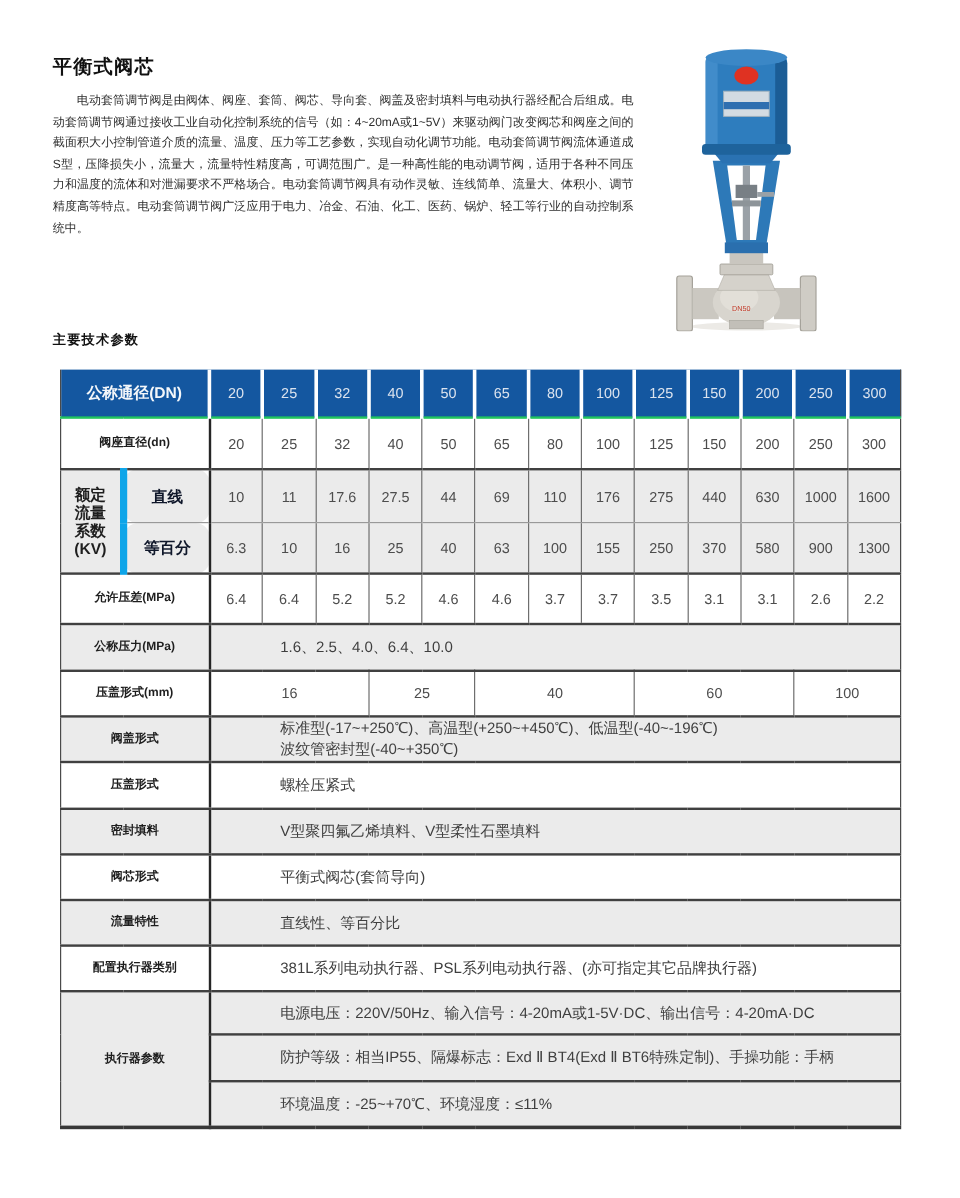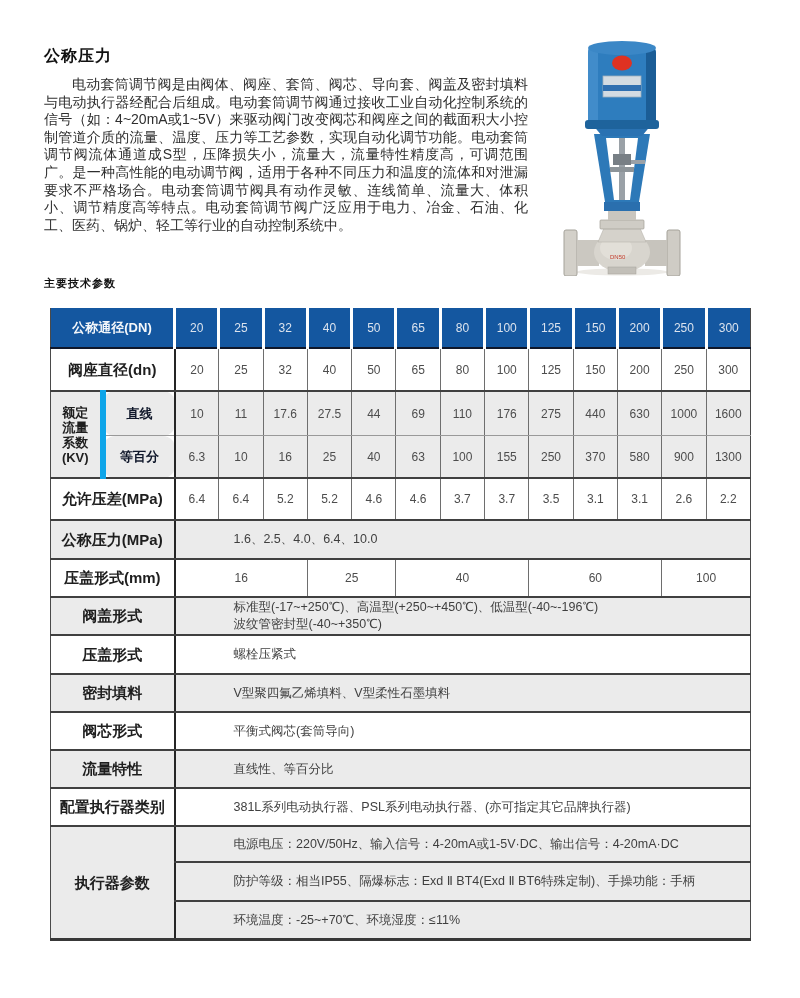--- a/index.html
+++ b/index.html
@@ -1,51 +1,51 @@
 <!DOCTYPE html>
 <html><head>
 <meta charset="utf-8">
 <style>
   html,body{margin:0;padding:0;background:#fff;}
   .page{position:relative;width:800px;height:998px;background:#ffffff;overflow:hidden;
         font-family:"Liberation Sans",sans-serif;}
   .h1{position:absolute;left:44px;top:46px;font-size:16px;font-weight:bold;color:#111;letter-spacing:1px;}
-  .overview{position:absolute;left:44px;top:76px;width:484px;font-size:14px;line-height:17.6px;
+  .overview{position:absolute;left:44px;top:76px;width:484px;font-size:10px;line-height:17.6px;
             color:#2e2e2e;text-align:justify;text-indent:2em;}
   .h2{position:absolute;left:44px;top:276px;font-size:11px;font-weight:bold;color:#111;letter-spacing:1px;}
   .photo{position:absolute;left:548px;top:36px;width:200px;height:240px;}
 
   table.t{position:absolute;left:50px;top:308px;width:701px;border-collapse:collapse;table-layout:fixed;
           border-left:1px solid #4a4a4a;border-right:1px solid #4a4a4a;border-bottom:3px solid #383838;}
   .t th,.t td{padding:0;vertical-align:middle;}
   .hrow th{background:#1457a0;color:#dbe3ee;font-size:12px;font-weight:normal;height:39px;
-           border-bottom:2px solid #0f172a;border-left:3px solid #ffffff;text-align:center;}
+           border-bottom:2px solid #22c55e;border-left:3px solid #ffffff;text-align:center;}
   .hrow th.hl{font-size:13px;font-weight:bold;color:#f4f7fa;border-left:0;}
   .t td{border-bottom:2px solid #404040;font-size:12px;color:#4d4d4d;text-align:center;}
-  td.lbl{font-size:15px;font-weight:bold;color:#1e1e1e;line-height:16px;}
+  td.lbl{font-size:10px;font-weight:bold;color:#1e1e1e;line-height:16px;}
   td.kvl{font-size:13px;font-weight:bold;color:#1e1e1e;line-height:15px;padding:0 6px;}
   td.sub{border-left:6px solid #0ea5e9;font-size:13px;font-weight:bold;color:#0f172a;border-radius:12px;}
   td.d{border-left:1px solid #6e6e6e;}
   td.lbl + td.d, td.sub + td.d, td.sv{border-left:2px solid #252525;}
   td.sv{text-align:left;padding-left:58px;color:#3f3f3f;font-size:12.5px;line-height:17px;}
   tr.g td{background:#ebebeb;}
   tr.thin td{border-bottom:1px solid #999;}
   tr.thin td.kvl{border-bottom:2px solid #404040;}
   tr.r-seat td{height:41px;} tr.r-kv1 td{height:43px;} tr.r-kv2 td{height:41px;}
   tr.r-dp td{height:40px;} tr.r-pn td{height:37px;margin-left:48px;} tr.r-tv td{height:36px;}
   tr.r-bon td{height:36px;} tr.r-gl td{height:37px;} tr.r-pk td{height:36px;margin-left:33px;}
   tr.r-pl td{height:36px;} tr.r-fl td{height:36px;} tr.r-at td{height:36px;}
   tr.r-ap1 td{height:34px;} tr.r-ap2 td{height:37px;} tr.r-ap3 td{height:36px;}
 </style>
 </head>
 <body>
 
 <div class="page">
 
-  <div class="h1">公称压力</div>
+  <div class="h1">平衡式阀芯</div>
   <div class="overview">电动套筒调节阀是由阀体、阀座、套筒、阀芯、导向套、阀盖及密封填料与电动执行器经配合后组成。电动套筒调节阀通过接收工业自动化控制系统的信号（如：4~20mA或1~5V）来驱动阀门改变阀芯和阀座之间的截面积大小控制管道介质的流量、温度、压力等工艺参数，实现自动化调节功能。电动套筒调节阀流体通道成S型，压降损失小，流量大，流量特性精度高，可调范围广。是一种高性能的电动调节阀，适用于各种不同压力和温度的流体和对泄漏要求不严格场合。电动套筒调节阀具有动作灵敏、连线简单、流量大、体积小、调节精度高等特点。电动套筒调节阀广泛应用于电力、冶金、石油、化工、医药、锅炉、轻工等行业的自动控制系统中。</div>
 
   <svg class="photo" viewBox="0 0 200 240">
     <ellipse cx="74" cy="236" rx="46" ry="3.5" fill="#eceae6"></ellipse>
     <rect x="16" y="194" width="13" height="46" rx="2" fill="#d3d0c9" stroke="#a5a29a" stroke-width="1"></rect>
     <rect x="119" y="194" width="13" height="46" rx="2" fill="#cfccc5" stroke="#a5a29a" stroke-width="1"></rect>
     <rect x="29" y="204" width="22" height="26" fill="#cbc8c1"></rect>
     <rect x="97" y="204" width="22" height="26" fill="#c7c4bd"></rect>
     <ellipse cx="74" cy="216" rx="28" ry="20" fill="#d8d5ce"></ellipse>
     <ellipse cx="68" cy="212" rx="16" ry="12" fill="#e2dfd8"></ellipse>

